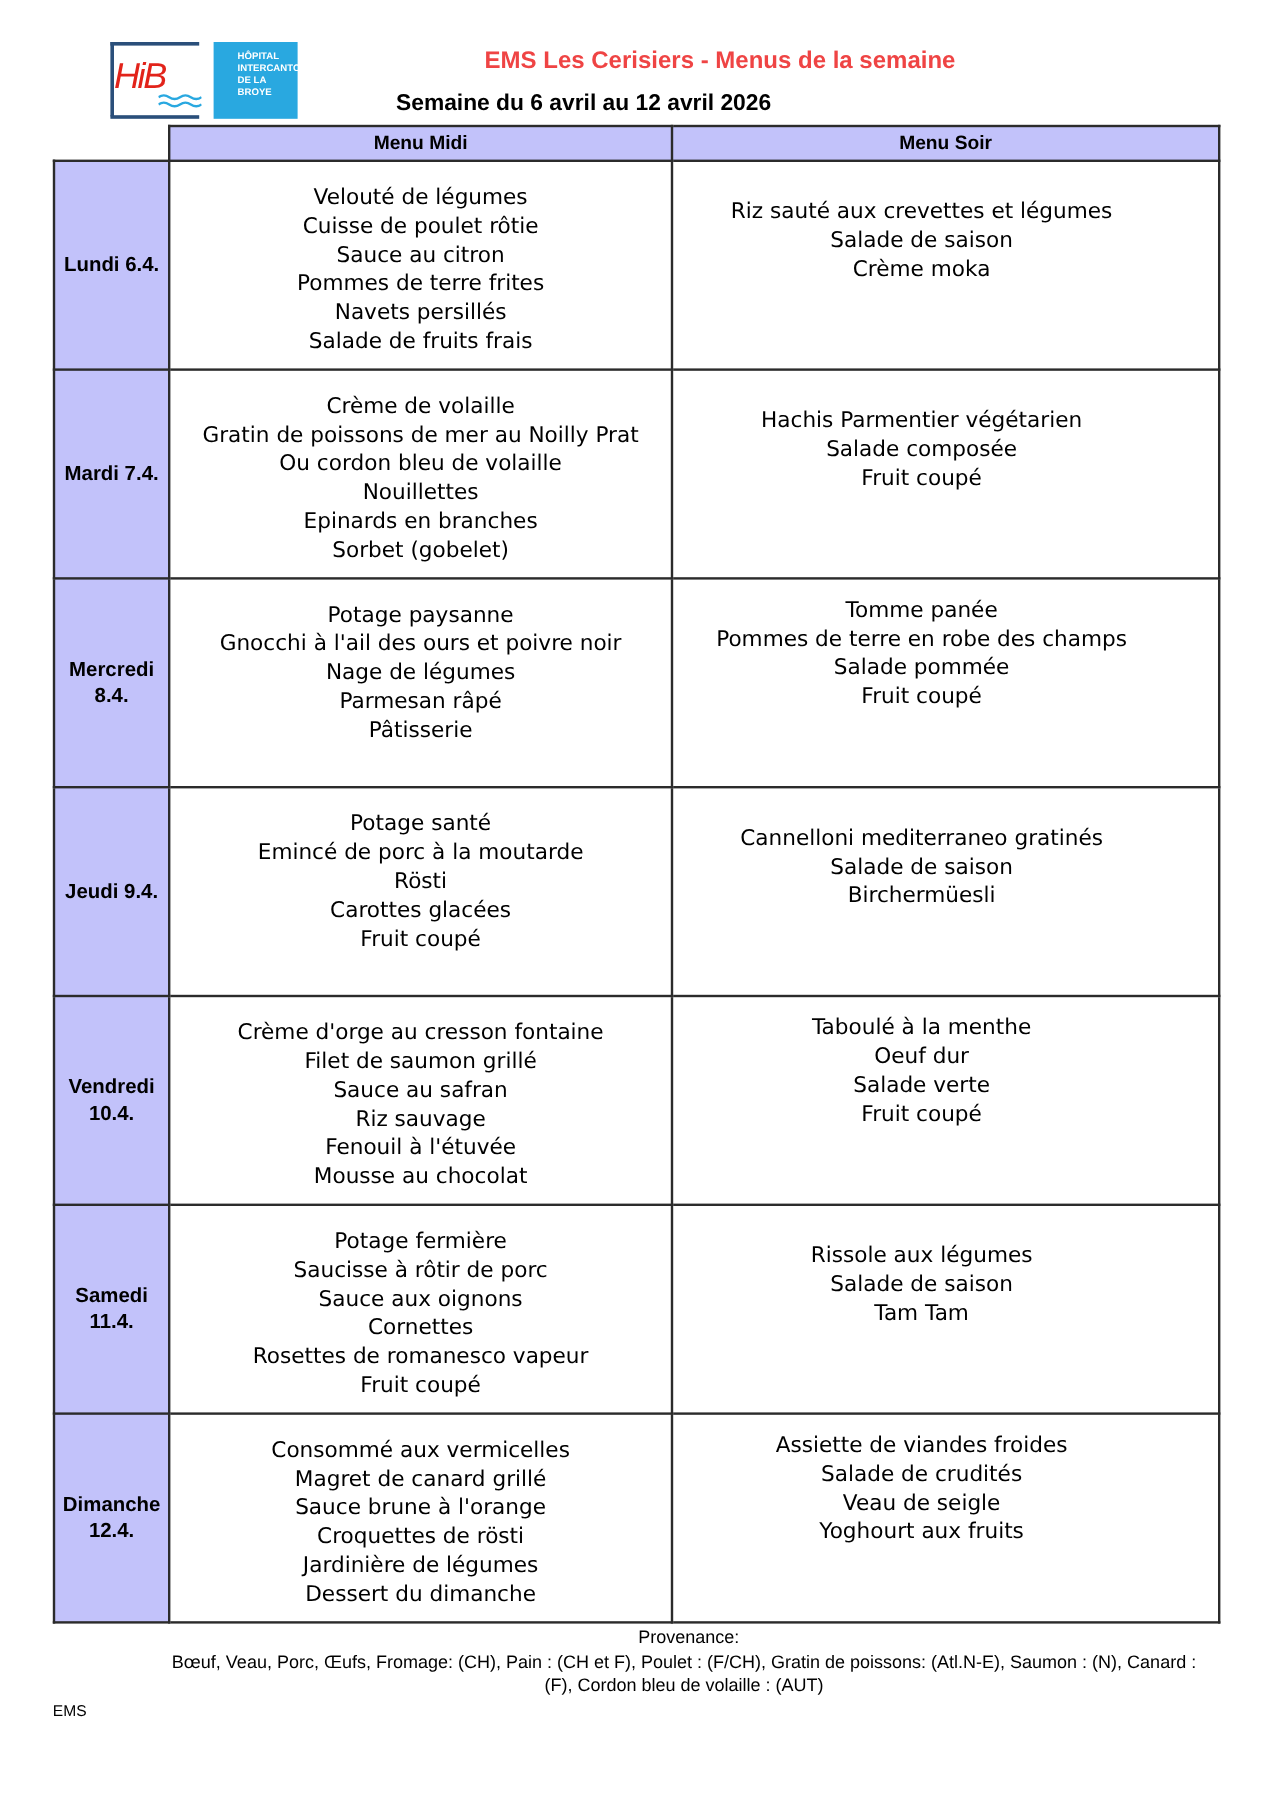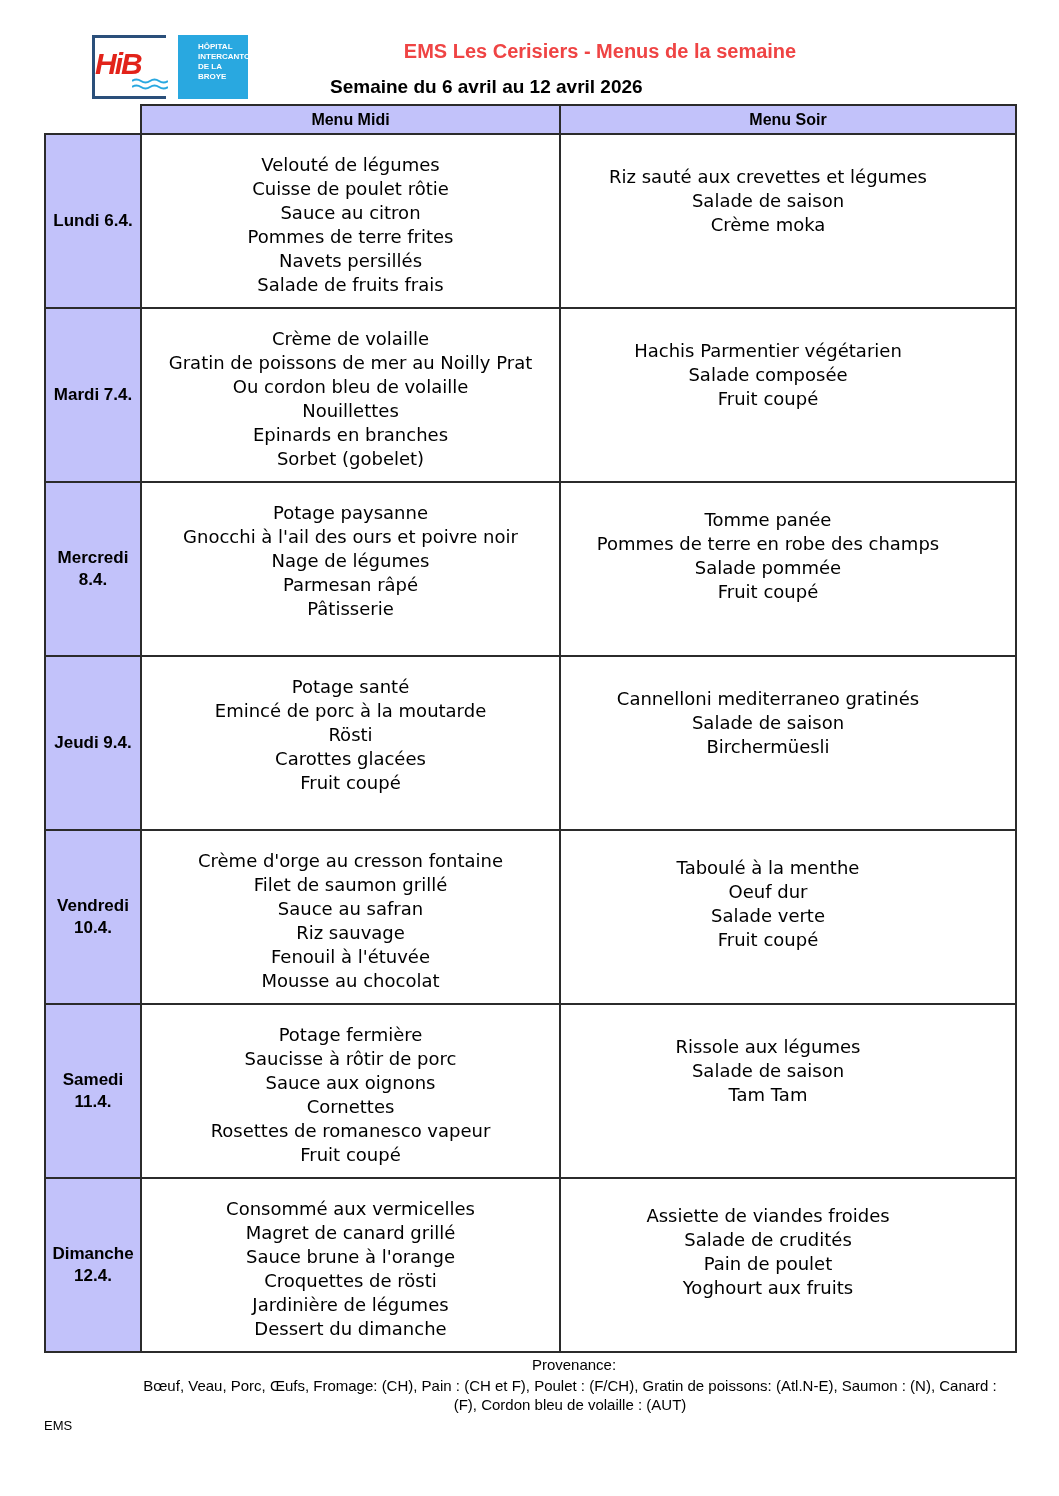--- a/index.html
+++ b/index.html
@@ -2,38 +2,38 @@
 <html><head>
   <meta charset="utf-8">
   <style>
     html, body { margin: 0; padding: 0; background: #ffffff; }
     body { width: 1059px; height: 1496px; position: relative; overflow: hidden; font-family: "Liberation Sans", sans-serif; color: #000; }
 
     .logo { position: absolute; left: 92px; top: 35px; width: 156px; height: 66px; }
     .logo-mark { position: absolute; left: 0; top: 0; width: 78px; height: 64px; }
     .logo-frame { position: absolute; left: 0; top: 0; width: 74px; height: 62px; border: 3px solid #2a4f7a; border-right: none; border-bottom: none; box-sizing: border-box; }
     .logo-frame-bottom { position: absolute; left: 0; top: 61px; width: 74px; height: 3px; background: #2a4f7a; }
-    .logo-hib { position: absolute; left: 3px; top: 12px; font-family: "Liberation Sans", sans-serif; font-weight: bold; font-style: italic; font-size: 30px; color: #e2231a; letter-spacing: -2px; }
+    .logo-hib { position: absolute; left: 3px; top: 12px; font-family: "Liberation Sans", sans-serif; font-weight: normal; font-style: italic; font-size: 30px; color: #e2231a; letter-spacing: -2px; }
     .logo-waves { position: absolute; left: 40px; top: 42px; width: 36px; height: 14px; }
     .logo-text { position: absolute; left: 86px; top: 0; width: 70px; height: 64px; background: #29a8e0; color: #fff; font-size: 8px; line-height: 10px; padding: 7px 20px; box-sizing: border-box; font-weight: bold; }
 
     .title { position: absolute; left: 330px; top: 40px; width: 540px; text-align: center; font-size: 20px; font-weight: bold; color: #ef4444; }
     .subtitle { position: absolute; left: 330px; top: 76px; width: 540px; font-size: 19px; font-weight: bold; color: #000; }
 
     table.menu { position: absolute; left: 44px; top: 104px; border-collapse: collapse; table-layout: fixed; border-radius: 18px; }
     table.menu td, table.menu th { border: 2px solid #2b2b2b; padding: 0; }
     .corner { border: none !important; background: transparent; width: 94px; }
     th.col-head { background: #c2c2fa; font-size: 16px; font-weight: bold; height: 27px; text-align: center; }
     .day { background: #c2c2fa; width: 94px; font-weight: bold; font-size: 17px; text-align: center; line-height: 22px; vertical-align: middle; }
     .midi { width: 417px; }
     .soir { width: 454px; }
     .cell { height: 172px; vertical-align: top; text-align: center; font-family: "DejaVu Sans", sans-serif; font-size: 18px; line-height: 24px; }
     .cell .lines { padding-top: 18px; }
     .soir .lines { padding-top: 30px; padding-right: 40px; }
-    .soir .lines.four { padding-top: 25px; }
+    .soir .lines.four { padding-top: 14px; }
     .line { display: block; white-space: nowrap; }
 
     .prov-label { position: absolute; left: 44px; top: 1356px; width: 1060px; text-align: center; font-size: 15px; }
     .prov-text { position: absolute; left: 130px; top: 1376px; width: 880px; text-align: center; font-size: 15px; line-height: 19px; }
     .footer { position: absolute; left: 44px; top: 1418px; font-size: 13px; }
   </style>
 </head>
 <body>
 
 <div class="logo">
@@ -194,21 +194,21 @@
             <span class="line">Sauce brune à l'orange</span>
             <span class="line">Croquettes de rösti</span>
             <span class="line">Jardinière de légumes</span>
             <span class="line">Dessert du dimanche</span>
           </div>
         </td>
         <td class="cell soir">
           <div class="lines four">
             <span class="line">Assiette de viandes froides</span>
             <span class="line">Salade de crudités</span>
-            <span class="line">Pain de poulet</span>
+            <span class="line">Veau de seigle</span>
             <span class="line">Yoghourt aux fruits</span>
           </div>
         </td>
       </tr>
     </tbody>
 </table>
 
 <div class="prov-label">Provenance:</div>
 <div class="prov-text">Bœuf, Veau, Porc, Œufs, Fromage: (CH), Pain : (CH et F), Poulet : (F/CH), Gratin de poissons: (Atl.N-E), Saumon : (N), Canard : (F), Cordon bleu de volaille : (AUT)</div>
 <div class="footer">EMS</div>

